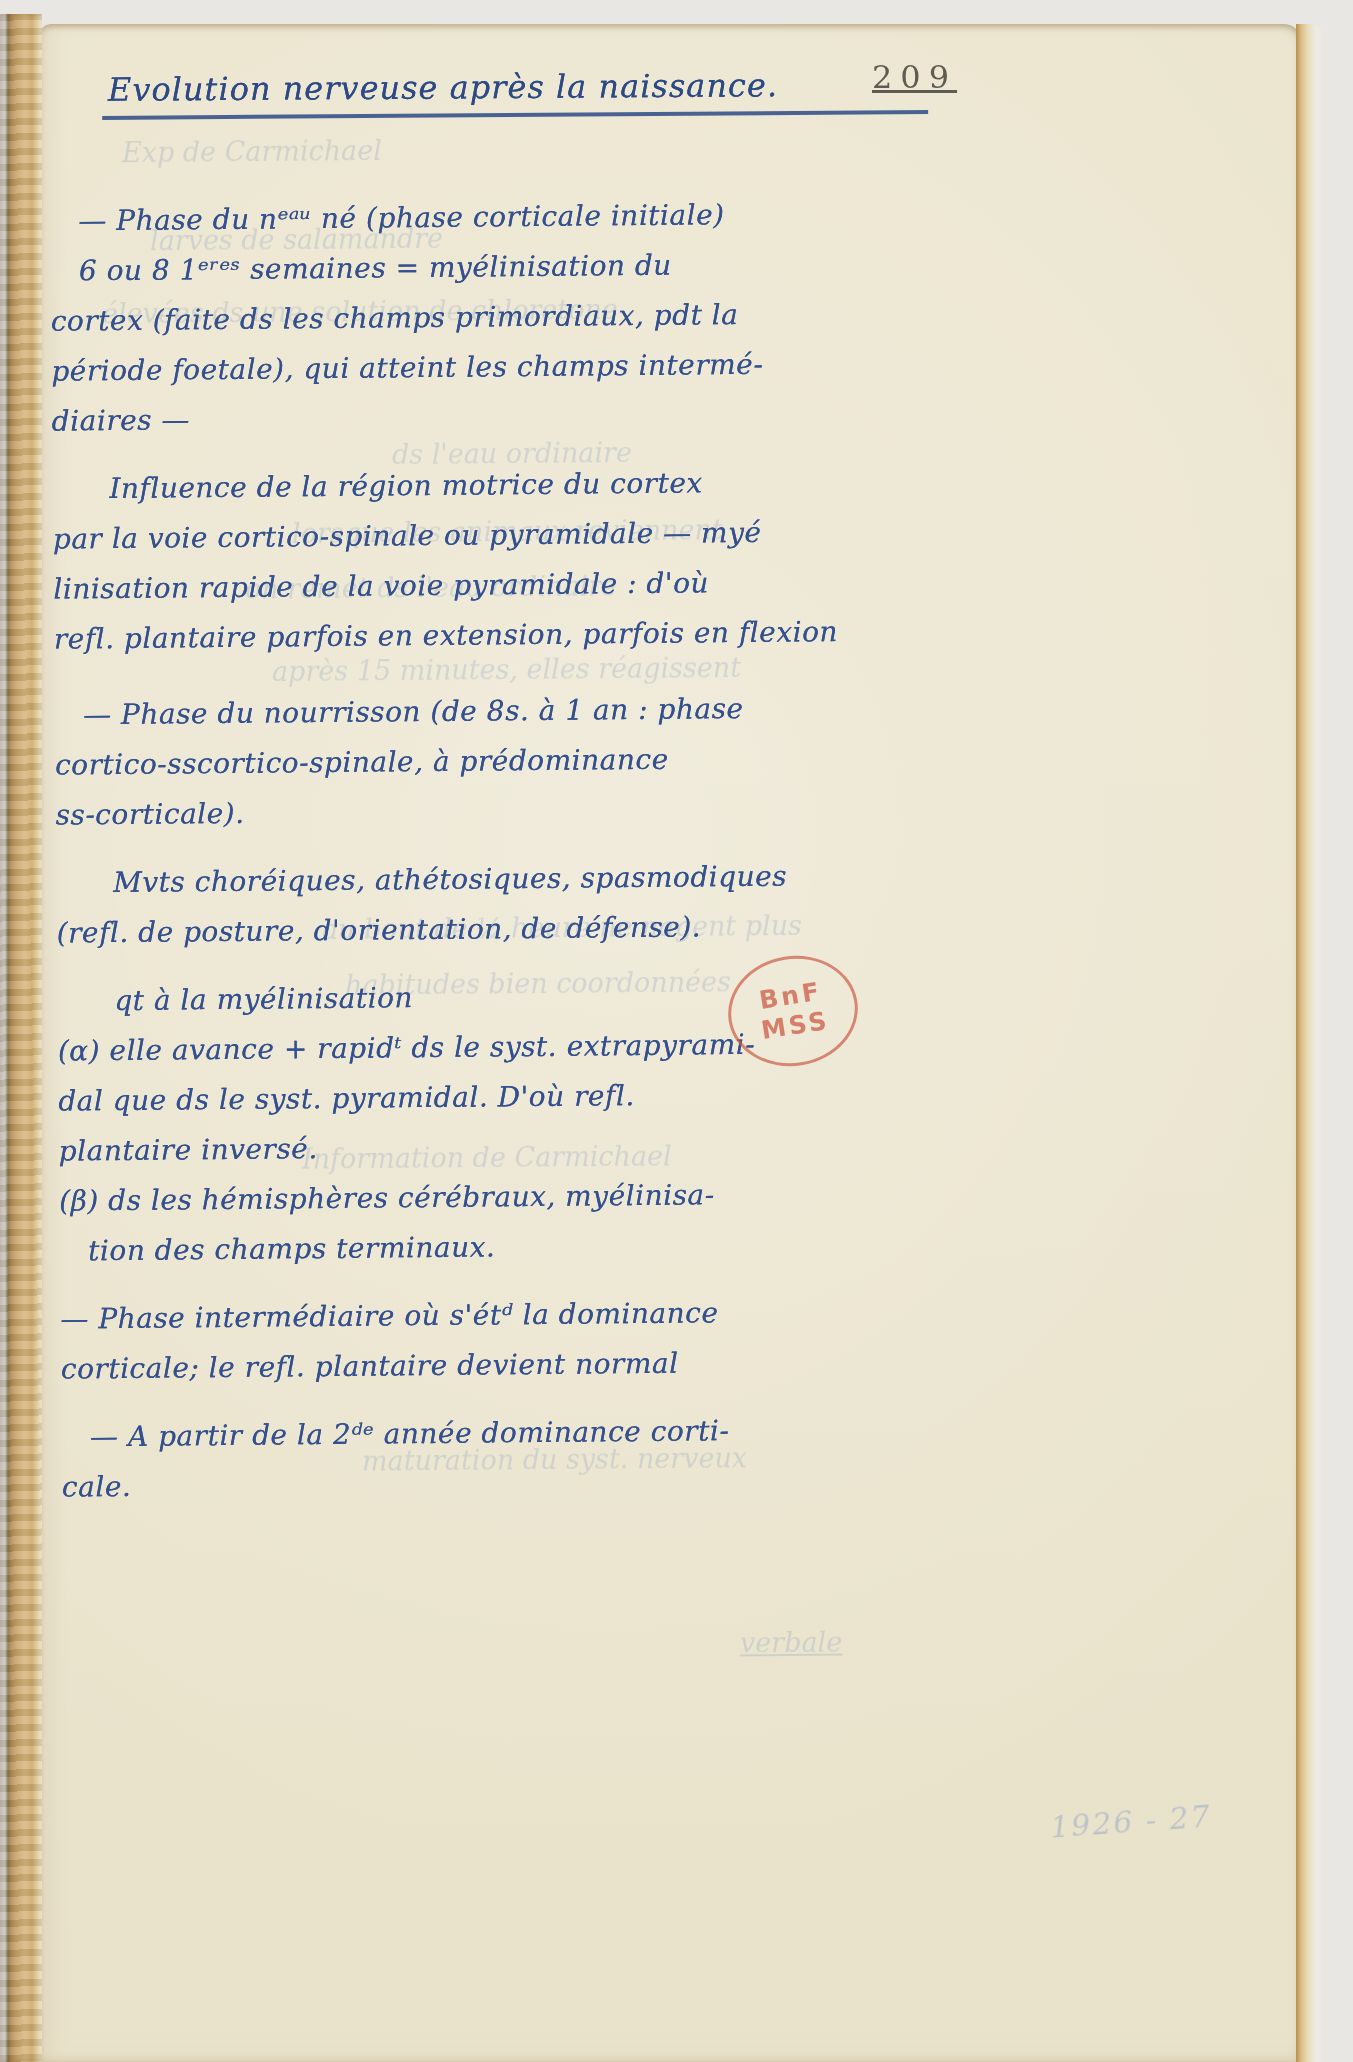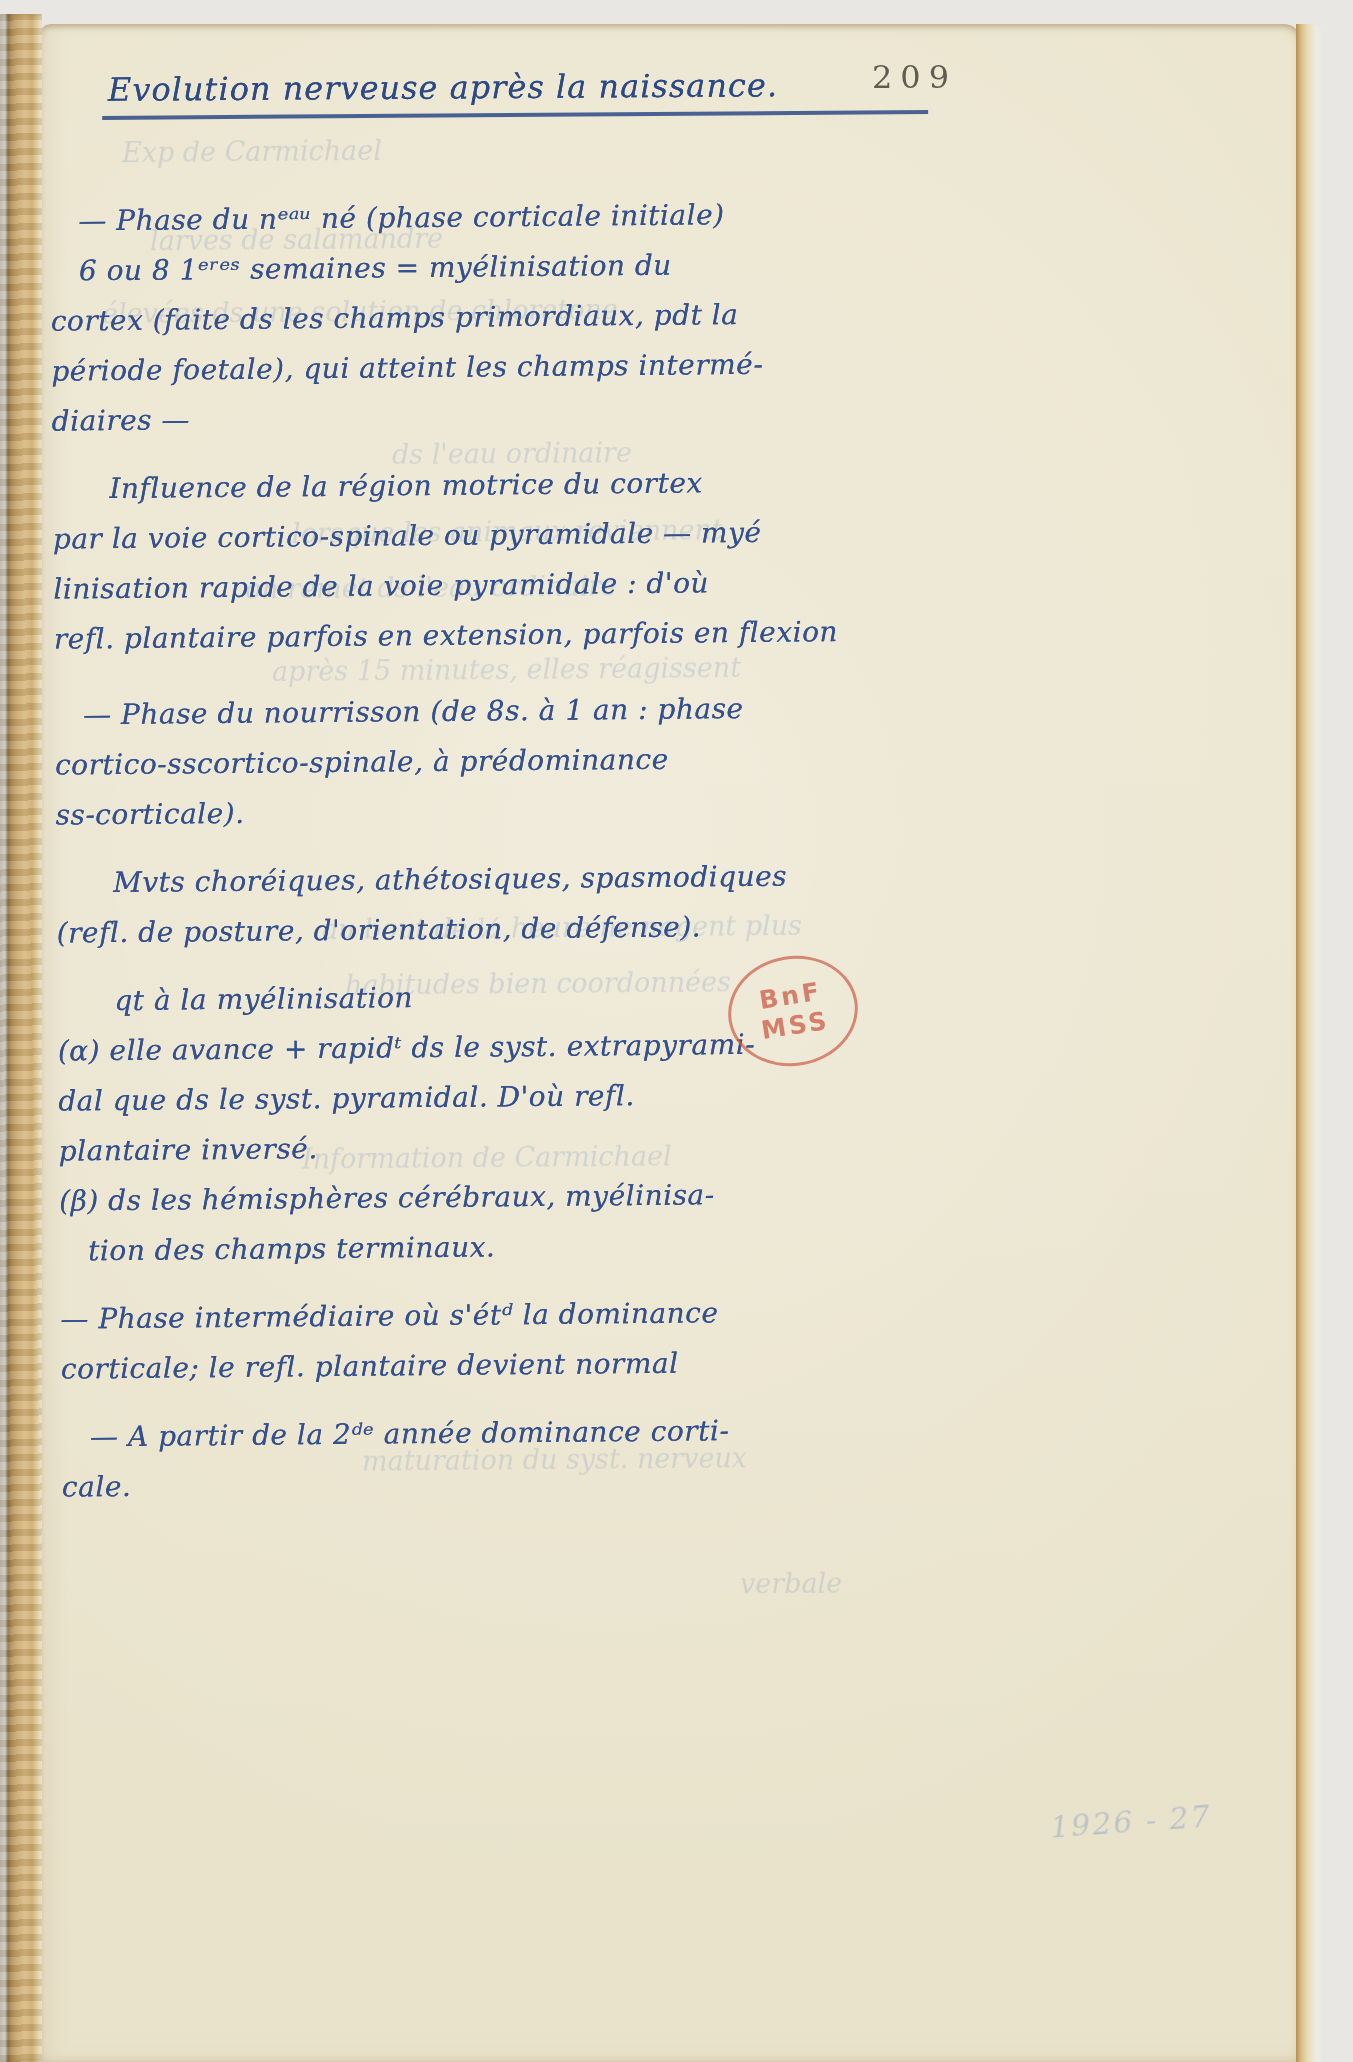--- a/index.html
+++ b/index.html
@@ -32,20 +32,21 @@
   
   .right-edge{
     position:absolute;top:24px;bottom:0;left:1296px;width:28px;
     background:linear-gradient(90deg,#b98f4e 0px,#d9bd85 5px,#e8ddb9 12px,#edece4 20px,#e9e7e3 28px);
     border-radius:0 14px 0 0;
   }
   .page-number{
     position:absolute;top:34px;left:832px;
     font-size:32px;letter-spacing:8px;color:#504e46;opacity:.9;
     font-family:"DejaVu Serif",serif;
+    text-decoration:underline;
   }
   .title-wrap{position:absolute;top:44px;left:62px;transform:rotate(-.4deg);}
   .title{
     display:inline-block;
     font-style:italic;font-size:32px;color:#2d4a86;
     letter-spacing:1px;
     padding:0 150px 7px 6px;
     border-bottom:4px solid rgba(45,74,134,.85);
     text-shadow:0 0 .4px #2d4a86;
   }
@@ -99,21 +100,21 @@
         <span class="ghost-line" style="left: 110px; top: 200px;">larves de salamandre</span>
         <span class="ghost-line" style="left: 62px; top: 272px;">élevées ds une solution de chloretone</span>
         <span class="ghost-line" style="left: 352px; top: 414px;">ds l'eau ordinaire</span>
         <span class="ghost-line" style="left: 252px; top: 492px;">lorsque les animaux reviennent</span>
         <span class="ghost-line" style="left: 205px; top: 548px;">on remet ds l'eau ordinaire</span>
         <span class="ghost-line" style="left: 232px; top: 630px;">après 15 minutes, elles réagissent</span>
         <span class="ghost-line" style="left: 282px; top: 888px;">au bout de ½ heure ne nagent plus</span>
         <span class="ghost-line" style="left: 305px; top: 944px;">habitudes bien coordonnées</span>
         <span class="ghost-line" style="left: 262px; top: 1118px;">Information de Carmichael</span>
         <span class="ghost-line" style="left: 322px; top: 1420px;">maturation du syst. nerveux</span>
-        <span class="ghost-line" style="left: 700px; top: 1544px;">verbale</span>
+        <span class="ghost-line" style="left: 700px; top: 1603px; text-decoration: underline;">verbale</span>
       </div>
     <div class="text-layer" id="text-layer">
         <div class="para">
           <div class="line"> — Phase du nᵉᵃᵘ né (phase corticale initiale)</div>
           <div class="line"> 6 ou 8 1ᵉʳᵉˢ semaines = myélinisation du</div>
           <div class="line">cortex (faite ds les champs primordiaux, pdt la</div>
           <div class="line">période foetale), qui atteint les champs intermé-</div>
           <div class="line">diaires —</div>
         </div>
         <div class="para">

